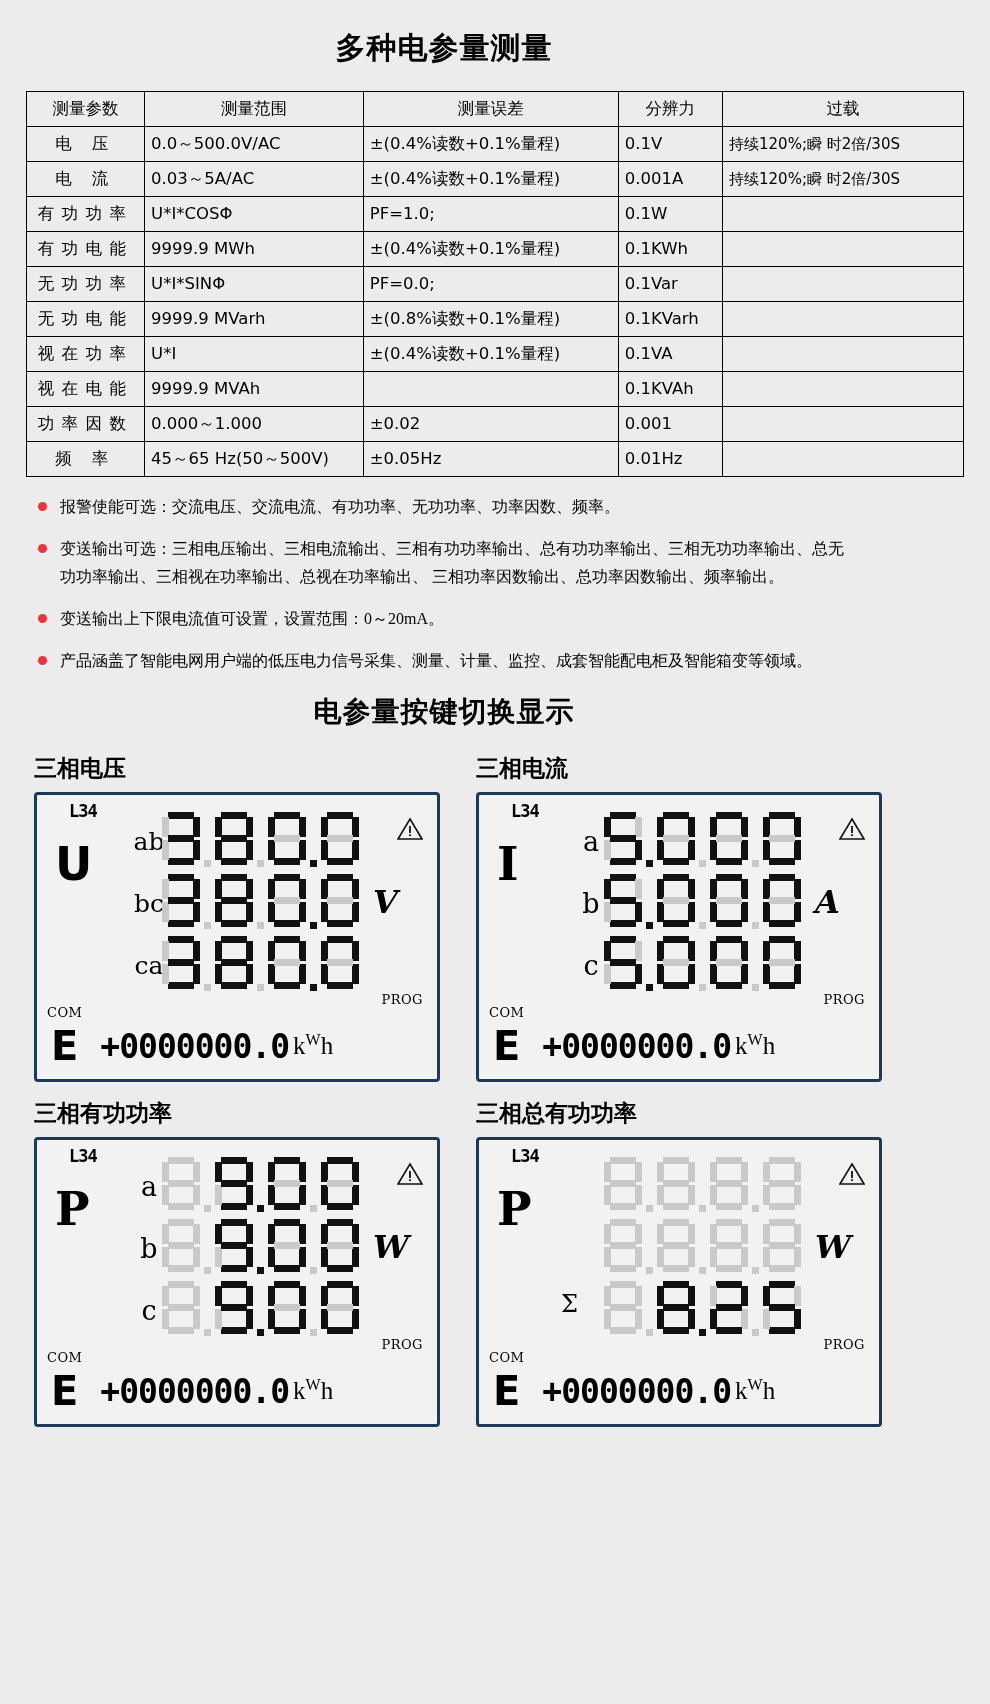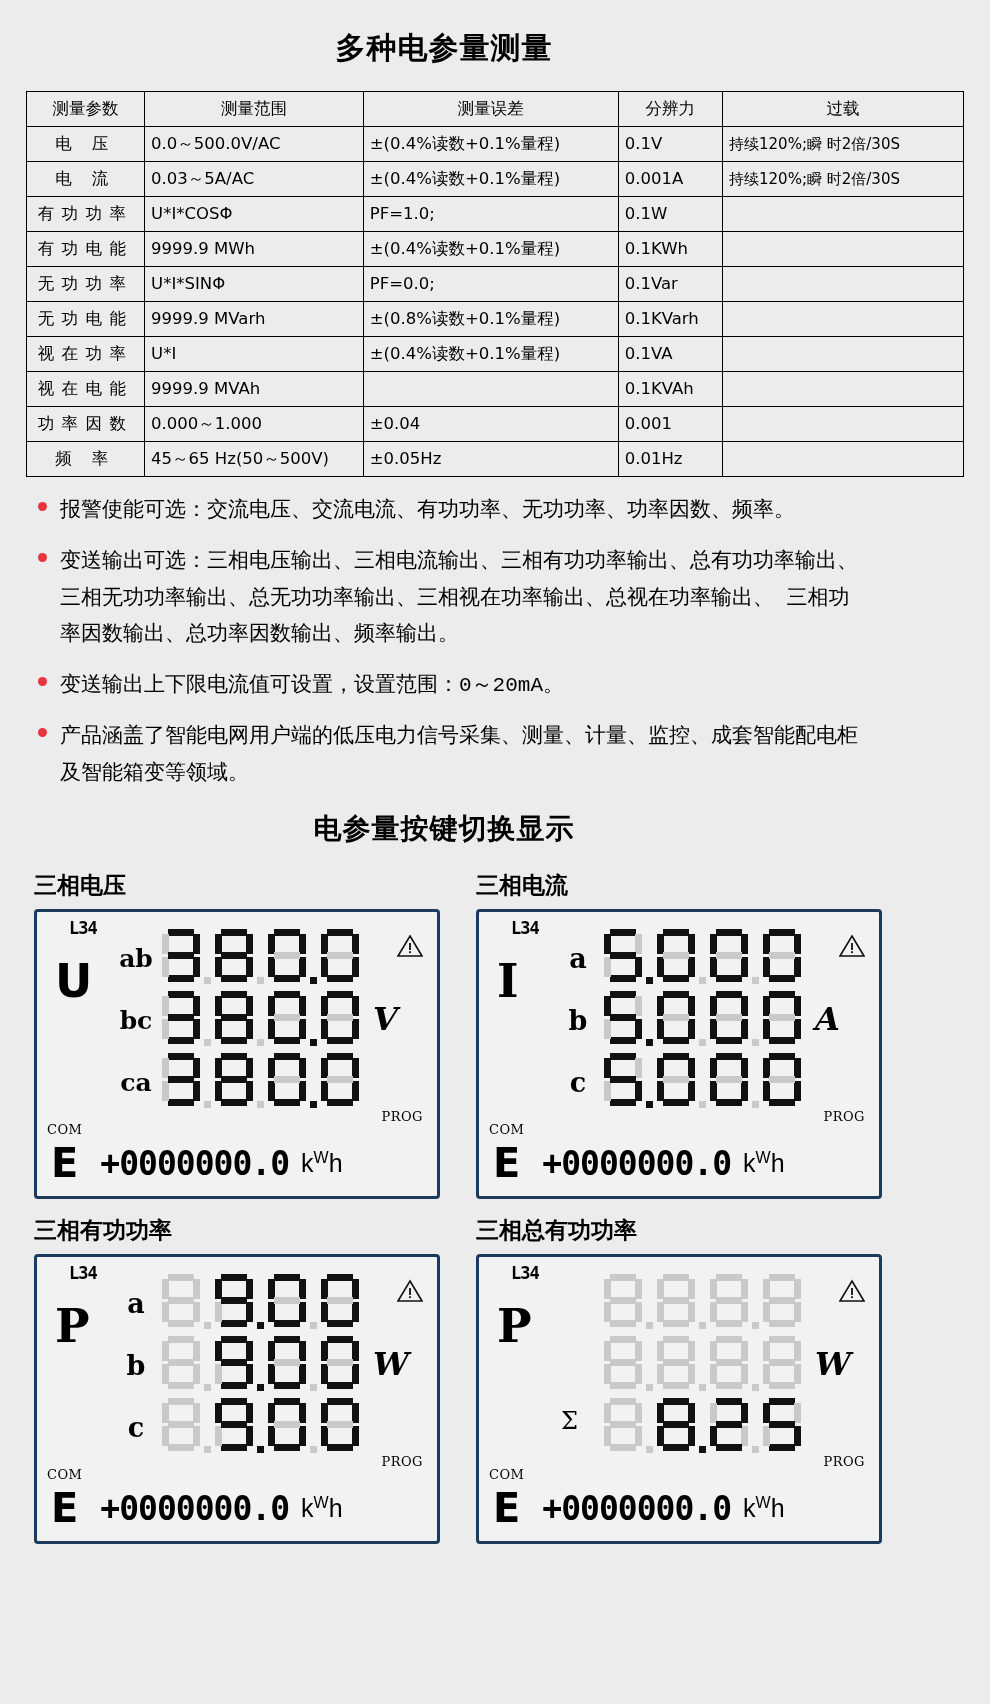--- a/index.html
+++ b/index.html
@@ -57,23 +57,23 @@
   .sp{letter-spacing:0.45em;padding-left:6px;}
   .nowrap{white-space:nowrap;}
   td.small{font-size:15px;border-radius:6px;}
 
   
   .bullets{padding:16px 30px 0 34px;}
   .bullet{
     position:relative;
     padding-left:26px;
     margin-bottom:14px;
-    font-size:21px;
+    font-size:16px;
     line-height:1.75;
-    font-family:Liberation Mono, monospace;
+    font-family:Liberation Serif, serif;
   }
   .bullet .dot{
     position:absolute;
     left:4px;top:9px;
     width:9px;height:9px;
     border-radius:50%;
     background:#e8343c;
   }
 
   
@@ -117,21 +117,21 @@
   .prog-tag{
     position:absolute;right:14px;bottom:72px;
     font-size:13px;font-family:"DejaVu Serif",serif;letter-spacing:0.5px;
   }
   .warn-icon{
     position:absolute;right:14px;top:22px;width:26px;height:24px;
   }
 
   
   .phases{
-    position:absolute;left:76px;top:16px;width:46px;font-weight:bold;
+    position:absolute;left:89px;top:16px;width:46px;
   }
   .phase{
     height:62px;line-height:62px;
     font-size:27px;
     font-family:"DejaVu Serif",serif;
     text-align:center;
   }
   .phase.pair{font-size:25px;}
 
   
@@ -178,21 +178,21 @@
   }
   .energy .e-sym{
     font-size:40px;font-weight:bold;font-family:"DejaVu Sans",sans-serif;
     margin-right:22px;
   }
   .energy .e-val{
     font-family:"DejaVu Sans Mono",monospace;
     font-size:33px;font-weight:bold;letter-spacing:-1px;
   }
   .energy .e-unit{
-    font-size:25px;margin-left:12px;font-family:Liberation Sans, sans-serif;
+    font-size:25px;margin-left:4px;font-family:Liberation Serif, serif;
   }
   .energy .e-unit sup{font-size:16px;}
   .sigma{
     position:absolute;left:82px;font-size:24px;font-family:"DejaVu Serif",serif;
   }
 </style>
 </head>
 <body>
 
 <div class="page">
@@ -263,21 +263,21 @@
           <tr>
             <td class="c0 sp">视在电能</td>
             <td class="c1">9999.9 MVAh</td>
             <td class="c2"></td>
             <td class="c3">0.1KVAh</td>
             <td class="c4 small nowrap"></td>
           </tr>
           <tr>
             <td class="c0 sp">功率因数</td>
             <td class="c1">0.000～1.000</td>
-            <td class="c2">±0.04</td>
+            <td class="c2">±0.02</td>
             <td class="c3">0.001</td>
             <td class="c4 small nowrap"></td>
           </tr>
           <tr>
             <td class="c0 sp">频  率</td>
             <td class="c1">45～65 Hz(50～500V)</td>
             <td class="c2">±0.05Hz</td>
             <td class="c3">0.01Hz</td>
             <td class="c4 small nowrap"></td>
           </tr>

